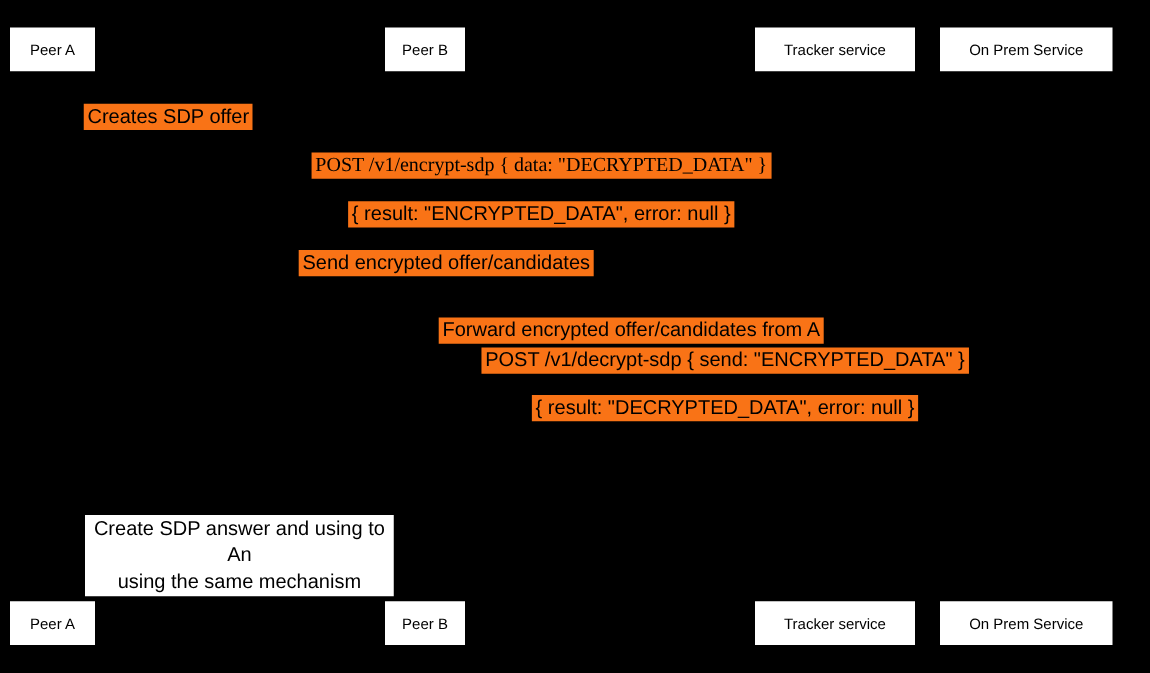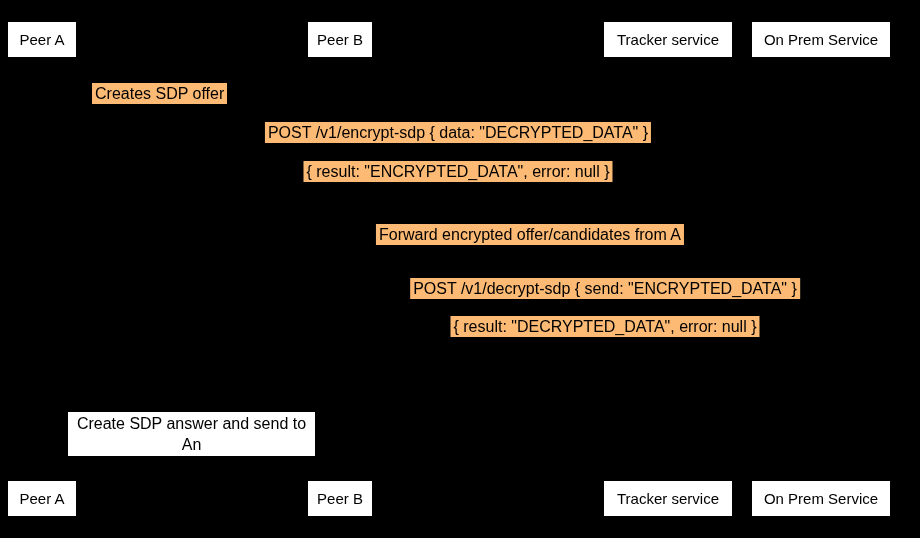--- a/index.html
+++ b/index.html
@@ -16,32 +16,31 @@
     font-family: "Liberation Sans", sans-serif;
   }
   .actor {
     position: absolute;
     height: 35px;
     background: #ffffff;
     color: #000000;
     display: flex;
     align-items: center;
     justify-content: center;
-    font-size: 15px;
+    font-size: 12px;
     box-sizing: border-box;
   }
   .msg {
     position: absolute;
-    background: #fdba74;
+    background: #f97316;
     color: #000000;
     font-size: 16px;
     line-height: 21px;
     padding: 0 3px;
     white-space: nowrap;
-    margin-left: 25px;
   }
   .msg.centered {
     transform: translateX(-50%);
   }
   .note {
     position: absolute;
     background: #ffffff;
     color: #000000;
     font-size: 16px;
     line-height: 21px;
@@ -54,48 +53,50 @@
   #actor-peer-b-top   { left: 308px; top: 22px; width: 64px; }
   #actor-tracker-top  { left: 604px; top: 22px; width: 128px; }
   #actor-onprem-top   { left: 752px; top: 22px; width: 138px; }
   
   #actor-peer-a-bot   { left: 8px;   top: 481px; width: 68px; }
   #actor-peer-b-bot   { left: 308px; top: 481px; width: 64px; }
   #actor-tracker-bot  { left: 604px; top: 481px; width: 128px; }
   #actor-onprem-bot   { left: 752px; top: 481px; width: 138px; }
   
   #msg-creates-offer      { left: 67px;  top: 83px; }
-  #msg-post-encrypt       { left: 433px; top: 122px; }
+  #msg-post-encrypt       { left: 433px; top: 122px; font-family: Liberation Serif, serif; }
   #msg-result-encrypted   { left: 433px; top: 161px; }
   #msg-send-encrypted     { left: 357px; top: 200px; }
-  #msg-forward-encrypted  { left: 505px; top: 224px; }
+  #msg-forward-encrypted  { left: 505px; top: 254px; }
   #msg-post-decrypt       { left: 580px; top: 278px; }
   #msg-result-decrypted   { left: 580px; top: 316px; }
   #msg-offer-received     { left: 195px; top: 366px; }
   #note-create-answer     { left: 68px;  top: 412px; width: 247px; }
 </style>
 </head>
 <body>
 
 <div class="stage">
 
   <div class="actor" id="actor-peer-a-top">Peer A</div>
   <div class="actor" id="actor-peer-b-top">Peer B</div>
   <div class="actor" id="actor-tracker-top">Tracker service</div>
   <div class="actor" id="actor-onprem-top">On Prem Service</div>
 
   <div class="msg" id="msg-creates-offer">Creates SDP offer</div>
   <div class="msg centered" id="msg-post-encrypt">POST /v1/encrypt-sdp { data: "DECRYPTED_DATA" }</div>
   <div class="msg centered" id="msg-result-encrypted">{ result: "ENCRYPTED_DATA", error: null }</div>
+  <div class="msg centered" id="msg-send-encrypted">Send encrypted offer/candidates</div>
   <div class="msg centered" id="msg-forward-encrypted">Forward encrypted offer/candidates from A</div>
   <div class="msg centered" id="msg-post-decrypt">POST /v1/decrypt-sdp { send: "ENCRYPTED_DATA" }</div>
   <div class="msg centered" id="msg-result-decrypted">{ result: "DECRYPTED_DATA", error: null }</div>
 
   <div class="note" id="note-create-answer">
-    <div>Create SDP answer and send to An</div>
+    <div>Create SDP answer and using to An</div>
+    <div>using the same mechanism</div>
   </div>
 
   <div class="actor" id="actor-peer-a-bot">Peer A</div>
   <div class="actor" id="actor-peer-b-bot">Peer B</div>
   <div class="actor" id="actor-tracker-bot">Tracker service</div>
   <div class="actor" id="actor-onprem-bot">On Prem Service</div>
 
 </div>
 
 </body></html>

